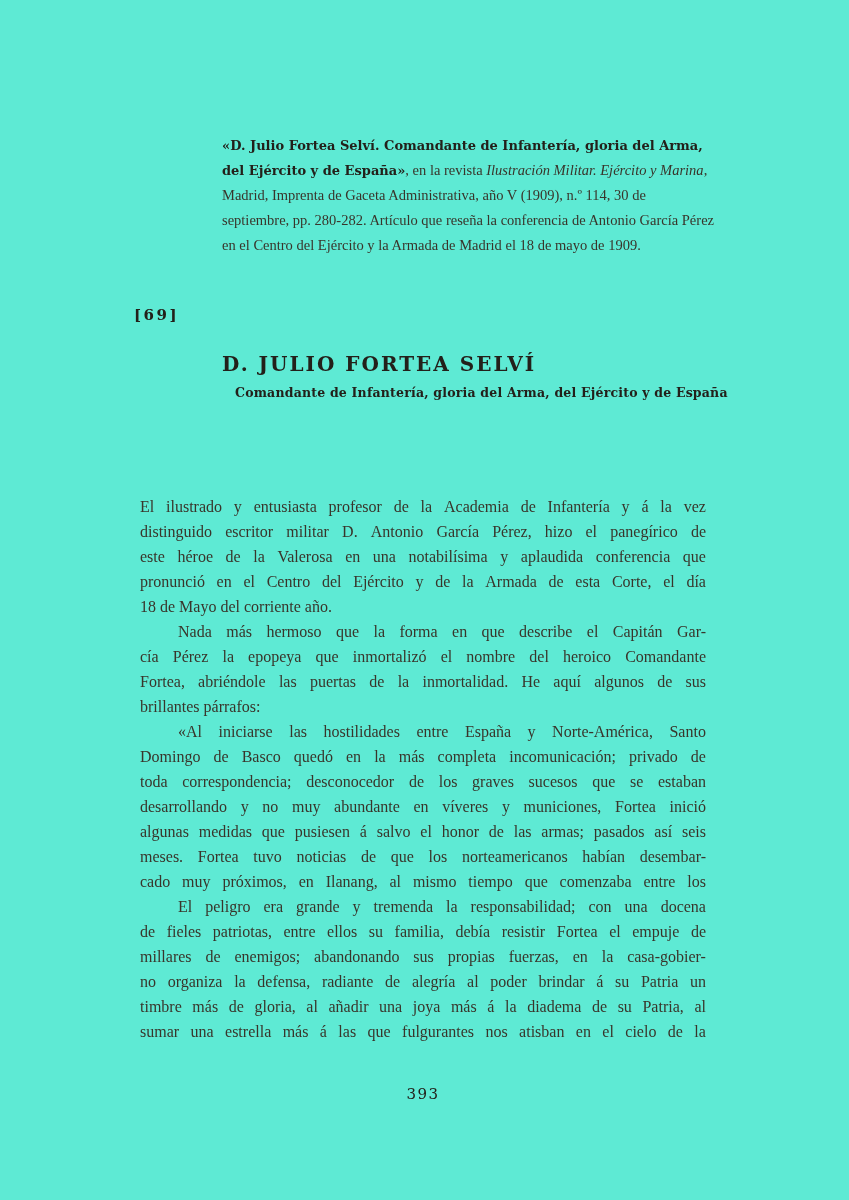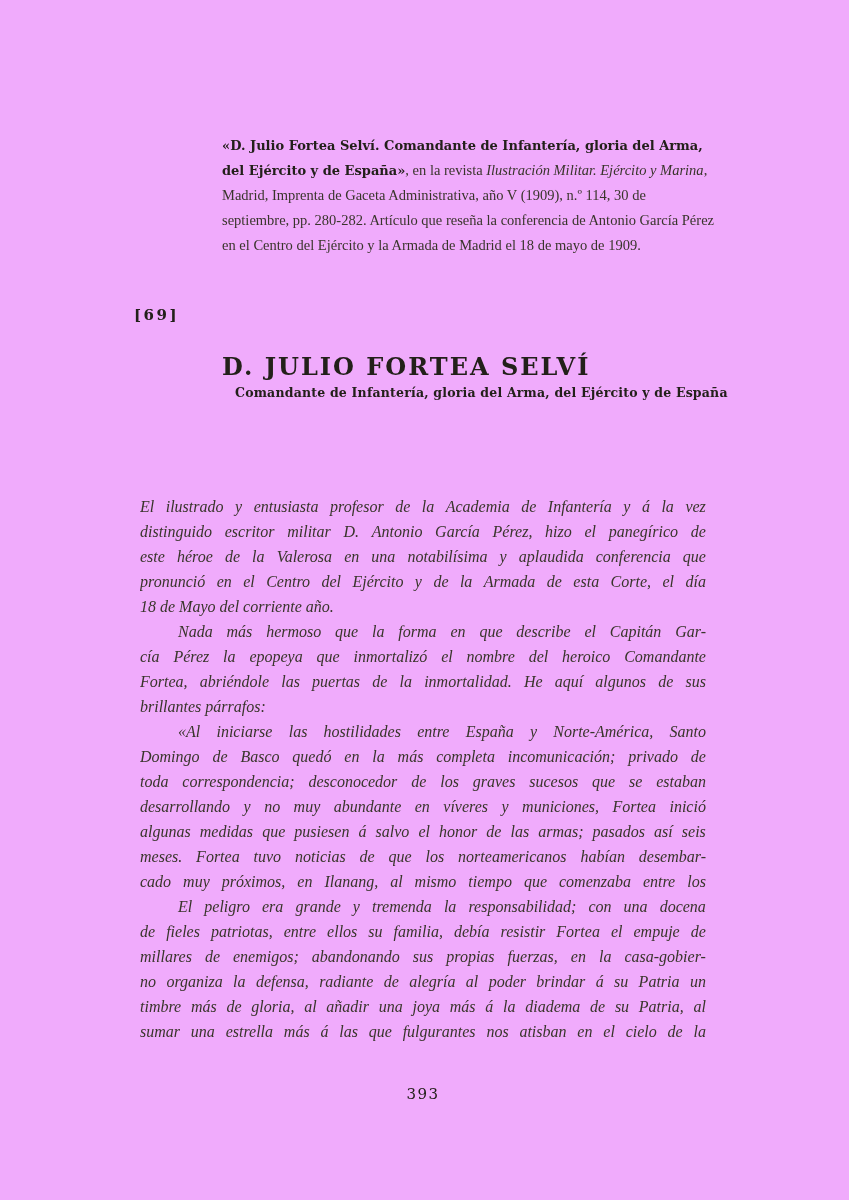--- a/index.html
+++ b/index.html
@@ -1,20 +1,20 @@
 <!DOCTYPE html>
 <html><head>
 <meta charset="utf-8">
 <style>
   html, body { margin: 0; padding: 0; }
   .page {
     position: relative;
     width: 849px;
     height: 1200px;
-    background: #f0abfc;
+    background: #5eead4;
     font-family: "Liberation Serif", serif;
     color: #39352b;
     overflow: hidden;
   }
   .citation {
     position: absolute;
     left: 222px;
     top: 133px;
     width: 492px;
     font-size: 14.5px;
@@ -38,21 +38,21 @@
     font-size: 15px;
     letter-spacing: 2.5px;
     color: #23201a;
   }
   .section-title {
     position: absolute;
     left: 222px;
     top: 352px;
     font-family: "DejaVu Serif", serif;
     font-weight: bold;
-    font-size: 24px;
+    font-size: 20px;
     letter-spacing: 2px;
     color: #23201a;
     margin: 0;
   }
   .section-subtitle {
     position: absolute;
     left: 235px;
     top: 385px;
     font-family: "DejaVu Serif", serif;
     font-weight: bold;
@@ -66,21 +66,20 @@
     left: 140px;
     top: 494px;
     width: 566px;
     font-size: 16px;
   }
   .line {
     height: 25px;
     line-height: 25px;
     white-space: nowrap;
     overflow: hidden;
-    font-style: italic;
   }
   .line.just {
     display: flex;
     justify-content: space-between;
   }
   .line.indent { padding-left: 38px; text-align: right; }
   .page-number {
     position: absolute;
     left: 140px;
     top: 1085px;

